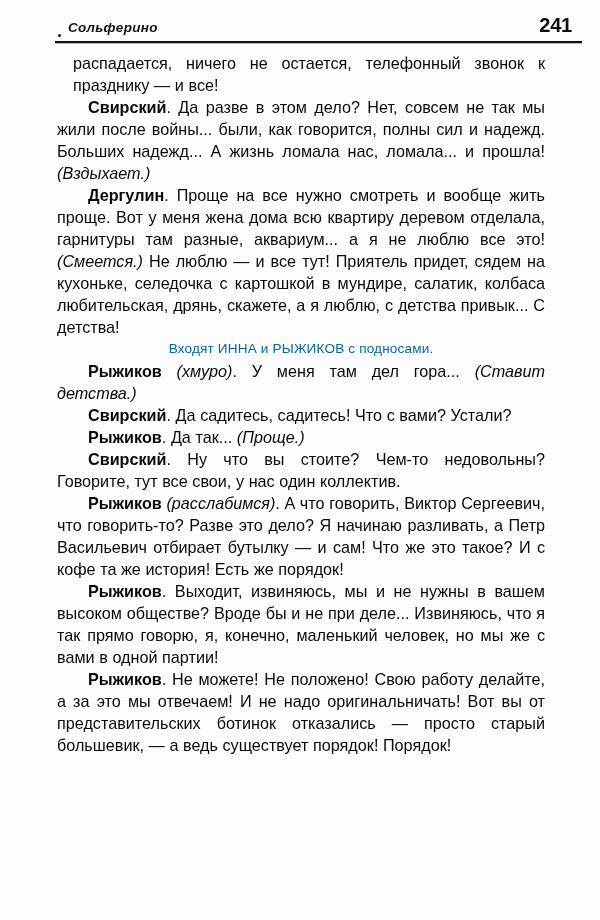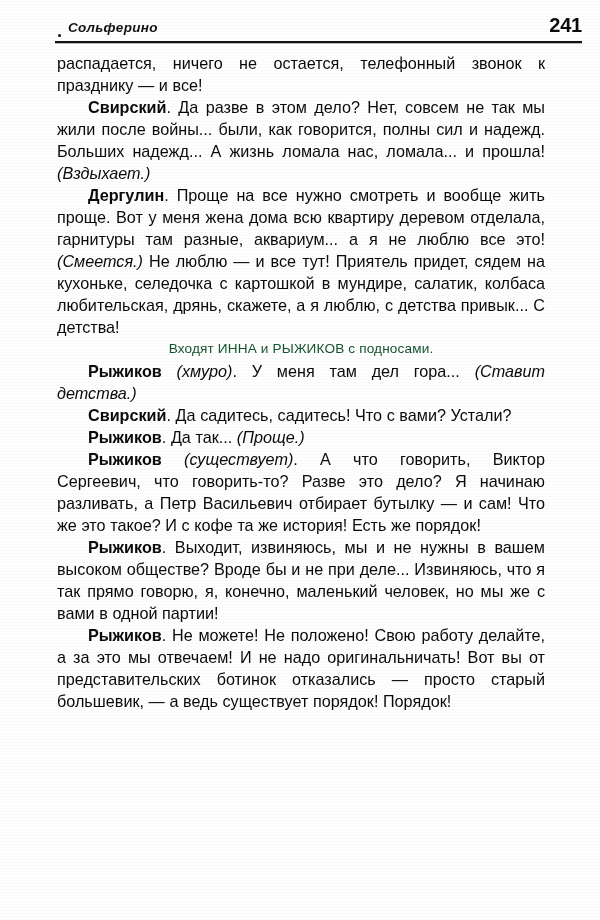--- a/index.html
+++ b/index.html
@@ -47,21 +47,21 @@
     top: 2px;
     font-size: 13.5px;
     font-weight: bold;
     font-style: italic;
     letter-spacing: 0.3px;
     color: #121212;
     white-space: nowrap;
   }
   .rh-folio {
     position: absolute;
-    right: 18px;
+    right: 28px;
     top: -4px;
     font-size: 20px;
     font-weight: bold;
     letter-spacing: -0.2px;
     color: #0b0b0b;
   }
   .rule {
     position: absolute;
     left: 55px;
     right: 18px;
@@ -95,37 +95,38 @@
     text-justify: inter-word;
     word-spacing: 0.1px;
     color: #0a0a0a;
     hyphens: manual;
   }
   p.para.indent {
     text-indent: 31px;
   }
   p.para.cont {
     text-indent: 0;
+    margin-left: 16px;
   }
 
   .speaker {
     font-weight: bold;
   }
   .sd {
     font-style: italic;
   }
 
   
   p.stage-center {
     margin: 0;
     text-align: center;
     font-size: 13.6px;
     line-height: 22px;
     letter-spacing: 0.15px;
-    color: #14532d;
+    color: #0369a1;
   }
   .gap-before { margin-top: 26px; }
   .gap-after  { margin-bottom: 24px; }
 
   
   .grain {
     position: absolute;
     inset: 0;
     pointer-events: none;
     opacity: 0.035;
@@ -166,23 +167,26 @@
     </p>
 
     <p class="para indent">
       <span class="speaker">Свирский</span><span>. Да садитесь, садитесь! Что с вами? Устали?</span>
     </p>
 
     <p class="para indent">
       <span class="speaker">Рыжиков</span><span>. Да так... </span><span class="sd">(Проще.)</span>
     </p>
 
-
-    <p class="para indent">
-      <span class="speaker">Рыжиков</span><span> </span><span class="sd">(существует)</span><span>. А что говорить, Виктор Сергеевич, что говорить-то? Разве это дело? Я начинаю разливать, а Петр Васильевич отбирает бутылку — и сам! Что же это такое? И с кофе та же история! Есть же порядок!</span>
+    <p class="para indent">
+      <span class="speaker">Свирский</span><span>. Ну что вы стоите? Чем-то недовольны? Говорите, тут все свои, у нас один коллектив.</span>
+    </p>
+
+    <p class="para indent">
+      <span class="speaker">Рыжиков</span><span> </span><span class="sd">(расслабимся)</span><span>. А что говорить, Виктор Сергеевич, что говорить-то? Разве это дело? Я начинаю разливать, а Петр Васильевич отбирает бутылку — и сам! Что же это такое? И с кофе та же история! Есть же порядок!</span>
     </p>
 
 
     <p class="para indent">
       <span class="speaker">Рыжиков</span><span>. Выходит, извиняюсь, мы и не нужны в вашем высоком обществе? Вроде бы и не при деле... Извиняюсь, что я так прямо говорю, я, конечно, маленький человек, но мы же с вами в одной партии!</span>
     </p>
 
 
     <p class="para indent">
       <span class="speaker">Рыжиков</span><span>. Не можете! Не положено! Свою работу делайте, а за это мы отвечаем! И не надо оригинальничать! Вот вы от представительских ботинок отказались — просто старый большевик, — а ведь существует порядок! Порядок!</span>

